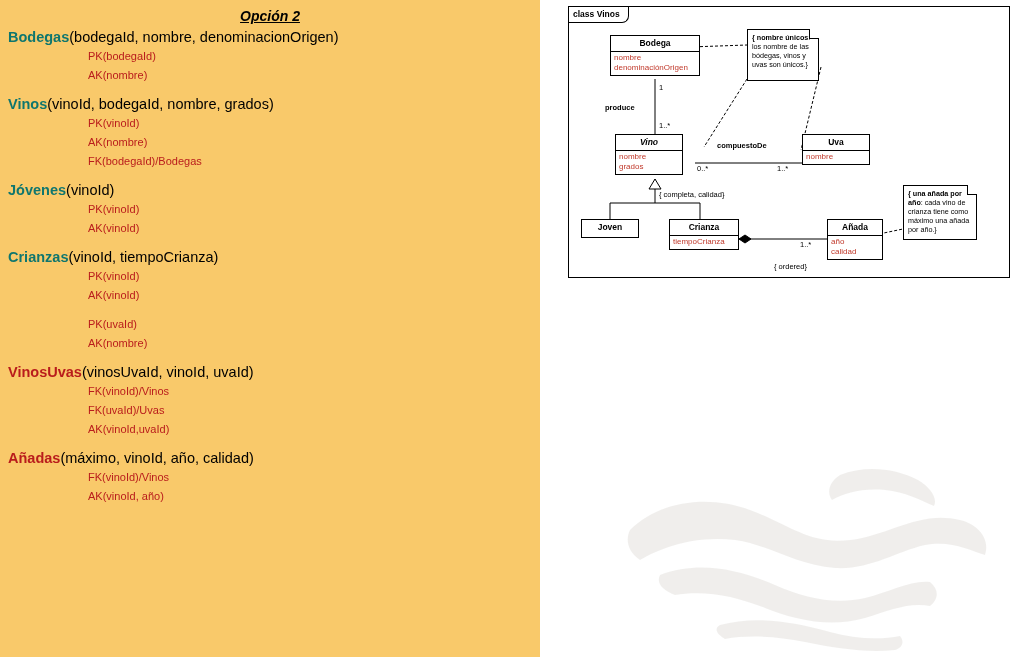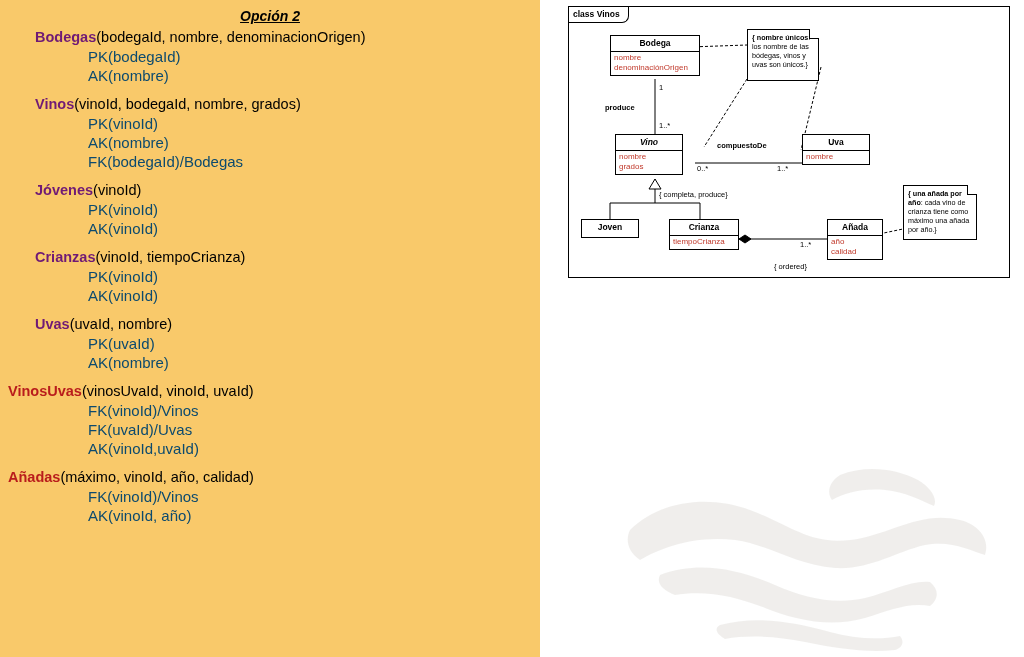--- a/index.html
+++ b/index.html
@@ -42,35 +42,34 @@
     font-size: 14.5px;
     color: #000;
     line-height: 19px;
     white-space: nowrap;
   }
   .rel-name {
     font-weight: bold;
     color: #b91c1c;
   }
   .rel-name.dark {
-    color: #701a75;
-    margin-left: 27px;
+    color: #0f766e;
   }
   .rel-attrs {
     color: #000;
   }
   .constraint-list {
     margin: 0;
     padding: 0;
     list-style: none;
   }
   .constraint {
-    font-size: 15px;
+    font-size: 11px;
     line-height: 19px;
-    color: #0c4a6e;
+    color: #b91c1c;
     padding-left: 80px;
     white-space: nowrap;
   }
 
   
   #uml-frame {
     position: absolute;
     left: 568px;
     top: 6px;
     width: 440px;
@@ -215,23 +214,20 @@
     <div class="rel-header">
       <span class="rel-name dark">Crianzas</span><span class="rel-attrs">(vinoId, tiempoCrianza)</span>
     </div>
     <ul class="constraint-list">
       <li class="constraint">PK(vinoId)</li>
       <li class="constraint">AK(vinoId)</li>
     </ul>
   </div>
 
   <div class="relation-block">
-    <div class="rel-header">
-      <span class="rel-name dark">Uvas</span><span class="rel-attrs">(uvaId, nombre)</span>
-    </div>
     <ul class="constraint-list">
       <li class="constraint">PK(uvaId)</li>
       <li class="constraint">AK(nombre)</li>
     </ul>
   </div>
 
   <div class="relation-block">
     <div class="rel-header">
       <span class="rel-name">VinosUvas</span><span class="rel-attrs">(vinosUvaId, vinoId, uvaId)</span>
     </div>
@@ -341,17 +337,17 @@
   </div>
 
   <div class="edge-label bold" style="left:36px; top:96px;">produce</div>
   <div class="edge-label" style="left:90px; top:76px;">1</div>
   <div class="edge-label" style="left:90px; top:114px;">1..*</div>
 
   <div class="edge-label bold" style="left:148px; top:134px;">compuestoDe</div>
   <div class="edge-label" style="left:128px; top:157px;">0..*</div>
   <div class="edge-label" style="left:208px; top:157px;">1..*</div>
 
-  <div class="edge-label" style="left:90px; top:183px;">{ completa, produce}</div>
+  <div class="edge-label" style="left:90px; top:183px;">{ completa, calidad}</div>
 
   <div class="edge-label" style="left:231px; top:233px;">1..*</div>
   <div class="edge-label" style="left:205px; top:242px;margin-top:13px;">{ ordered}</div>
 </div>
 
 </body></html>

